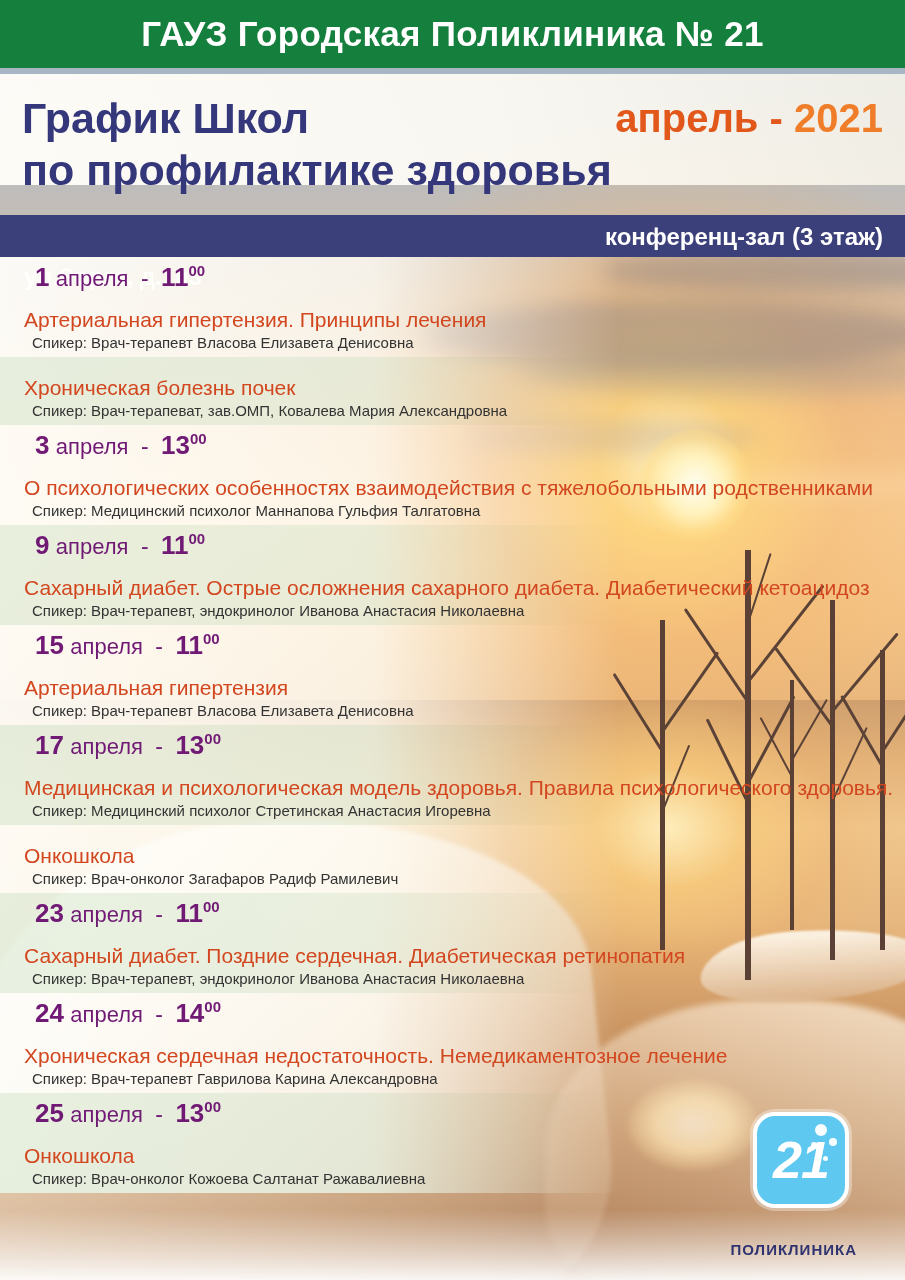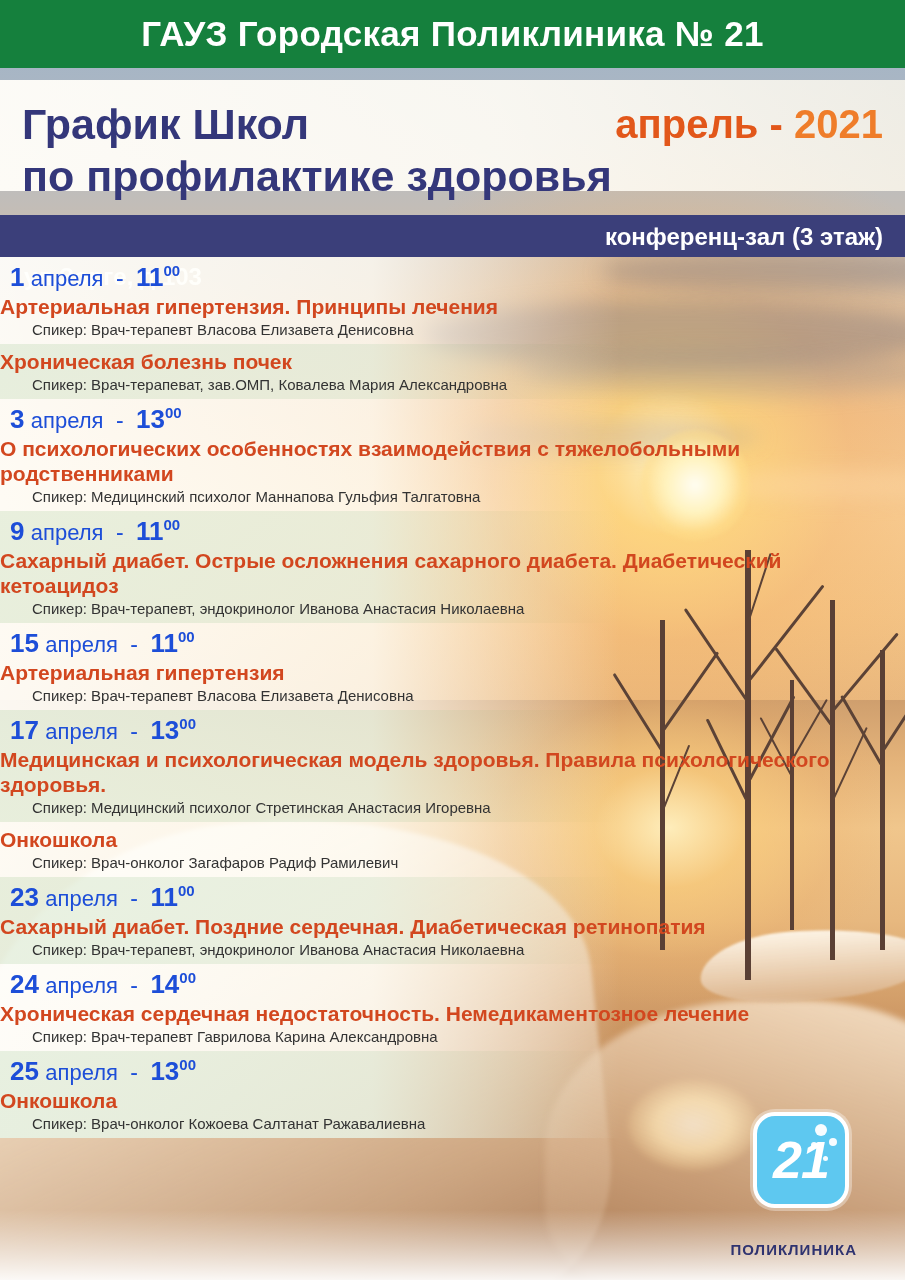--- a/index.html
+++ b/index.html
@@ -146,21 +146,21 @@
     color: #ffffff;
     font-size: 35px;
     font-weight: bold;
     letter-spacing: 0.3px;
     white-space: nowrap;
   }
 
   
   .titleblock {
     position: absolute;
-    left: 0; top: 80px;
+    left: 0; top: 74px;
     width: 905px;
     height: 111px;
     background: linear-gradient(to right, rgba(255,253,248,0.97) 0%, rgba(255,252,245,0.92) 55%, rgba(255,250,238,0.80) 100%);
     z-index: 5;
     text-decoration: underline;
   }
   .t-main {
     position: absolute;
     left: 22px;
     top: 18px;
@@ -223,22 +223,22 @@
     width: 620px;
     z-index: -1;
   }
   .event.alt .stripe {
     background: linear-gradient(to right, rgba(231,242,227,0.92) 0%, rgba(232,241,226,0.85) 60%, rgba(236,241,226,0.0) 100%);
   }
   .event.plain .stripe {
     background: linear-gradient(to right, rgba(255,255,252,0.92) 0%, rgba(255,254,248,0.80) 60%, rgba(255,252,244,0.0) 100%);
   }
   .ev-date {
-    padding-left: 10px;
-    color: #1d4ed8;
+    padding-left: 35px;
+    color: #701a75;
     font-size: 23px;
     line-height: 30px;
     white-space: nowrap;
   }
   .ev-day {
     font-weight: bold;
     font-size: 26px;
   }
   .ev-month {
     font-weight: normal;
@@ -249,25 +249,26 @@
     font-weight: bold;
     font-size: 26px;
   }
   .ev-time sup {
     font-size: 15px;
     font-weight: bold;
     vertical-align: super;
     line-height: 0;
   }
   .ev-topic {
+    padding-left: 24px;
     color: #d2471f;
     font-size: 21px;
-    font-weight: bold;
+    font-weight: normal;
     line-height: 25px;
-    margin-top: 0;
+    margin-top: 13px;
   }
   .ev-speaker {
     padding-left: 32px;
     color: #333333;
     font-size: 15px;
     line-height: 20px;
     margin-top: 1px;
   }
 
   

